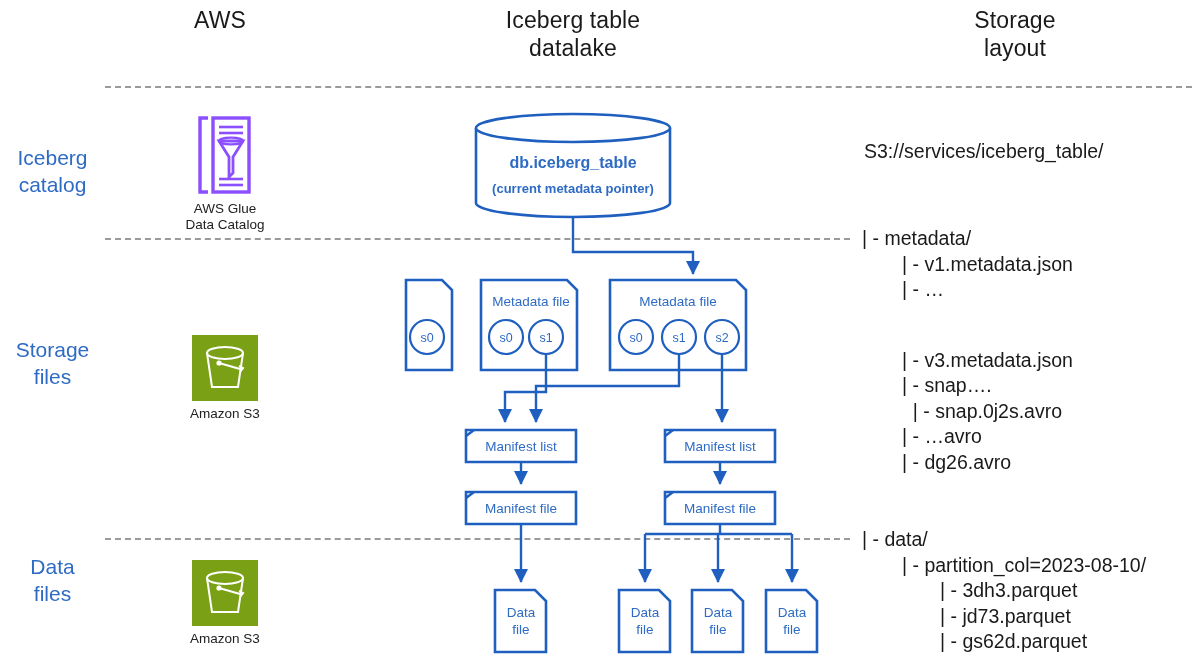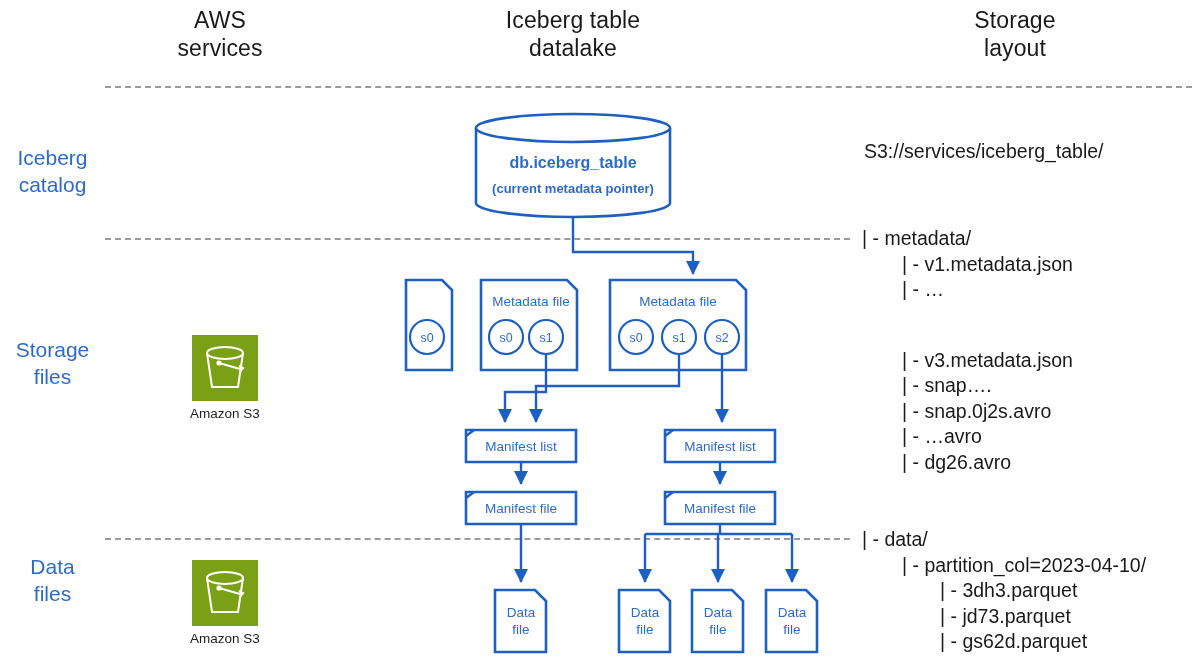--- a/index.html
+++ b/index.html
@@ -59,21 +59,20 @@
     font-size:13px;font-weight:bold;text-anchor:middle;
   }
 </style>
 </head>
 <body>
 
 <div id="stage">
 
   <div class="abs col-header" style="left:120px;top:6px;width:200px;">
     <div>AWS</div>
-    <div>services</div>
   </div>
 
   <div class="abs col-header" style="left:473px;top:6px;width:200px;">
     <div>Iceberg table</div>
     <div>datalake</div>
   </div>
 
   <div class="abs col-header" style="left:915px;top:6px;width:200px;">
     <div>Storage</div>
     <div>layout</div>
@@ -91,20 +90,43 @@
   <div class="abs row-label" style="left:0px;top:336px;width:105px;">
     <div>Storage</div>
     <div>files</div>
   </div>
 
   <div class="abs row-label" style="left:0px;top:553px;width:105px;">
     <div>Data</div>
     <div>files</div>
   </div>
 
+  <div class="abs" style="left:160px;top:113px;width:130px;">
+    <div style="display:flex;justify-content:center;">
+      <svg width="60" height="84" viewBox="0 0 60 84">
+
+        <path d="M13 5 L5 5 L5 79 L13 79" fill="none" stroke="#8C4FFF" stroke-width="3.4"></path>
+
+        <rect x="18" y="5" width="36" height="74" fill="none" stroke="#8C4FFF" stroke-width="3.4"></rect>
+
+        <line x1="24" y1="14" x2="48" y2="14" stroke="#8C4FFF" stroke-width="2.6"></line>
+        <line x1="24" y1="20" x2="48" y2="20" stroke="#8C4FFF" stroke-width="2.6"></line>
+
+        <path d="M24 28 L48 28 L38 44 L38 60 L34 64 L34 44 Z" fill="none" stroke="#8C4FFF" stroke-width="2.8"></path>
+        <ellipse cx="36" cy="28" rx="12" ry="3.4" fill="none" stroke="#8C4FFF" stroke-width="2.2"></ellipse>
+
+        <line x1="24" y1="66" x2="48" y2="66" stroke="#8C4FFF" stroke-width="2.6"></line>
+        <line x1="24" y1="72" x2="48" y2="72" stroke="#8C4FFF" stroke-width="2.6"></line>
+      </svg>
+    </div>
+    <div class="svc-label" style="margin-top:4px;">
+      <div>AWS Glue</div>
+      <div>Data Catalog</div>
+    </div>
+  </div>
 
   <div class="abs" style="left:160px;top:335px;width:130px;">
     <div style="display:flex;justify-content:center;">
       <svg width="66" height="66" viewBox="0 0 66 66">
         <rect x="0" y="0" width="66" height="66" fill="#7AA116"></rect>
         <ellipse cx="33" cy="18" rx="18" ry="6" fill="none" stroke="#ffffff" stroke-width="2"></ellipse>
         <path d="M15 18 L20 52 L46 52 L51 18" fill="none" stroke="#ffffff" stroke-width="2"></path>
         <line x1="27" y1="28" x2="48" y2="34" stroke="#ffffff" stroke-width="2"></line>
         <circle cx="27" cy="28" r="2.6" fill="#ffffff"></circle>
         <path d="M47 31 L51 33 L48 37" fill="none" stroke="#ffffff" stroke-width="2"></path>
@@ -267,26 +289,26 @@
   </svg>
 
   <div class="abs store-line" style="left:864px;top:139px;">S3://services/iceberg_table/</div>
 
   <div class="abs" style="left:862px;top:226px;">
     <div class="store-line" style="padding-left:0px;">| - metadata/</div>
     <div class="store-line" style="padding-left:40px;">| - v1.metadata.json</div>
     <div class="store-line" style="padding-left:40px;">| - …</div>
     <div class="store-line" style="padding-left:40px;margin-top:45px;">| - v3.metadata.json</div>
     <div class="store-line" style="padding-left:40px;">| - snap….</div>
-    <div class="store-line" style="padding-left:40px;">| - snap.0j2s.avro</div>
+    <div class="store-line" style="padding-left:40px;text-align:center;">| - snap.0j2s.avro</div>
     <div class="store-line" style="padding-left:40px;">| - …avro</div>
     <div class="store-line" style="padding-left:40px;">| - dg26.avro</div>
   </div>
 
   <div class="abs" style="left:862px;top:527px;">
     <div class="store-line" style="padding-left:0px;">| - data/</div>
-    <div class="store-line" style="padding-left:40px;">| - partition_col=2023-04-10/</div>
+    <div class="store-line" style="padding-left:40px;">| - partition_col=2023-08-10/</div>
     <div class="store-line" style="padding-left:78px;">| - 3dh3.parquet</div>
     <div class="store-line" style="padding-left:78px;">| - jd73.parquet</div>
     <div class="store-line" style="padding-left:78px;">| - gs62d.parquet</div>
   </div>
 
 </div>
 
 </body></html>

